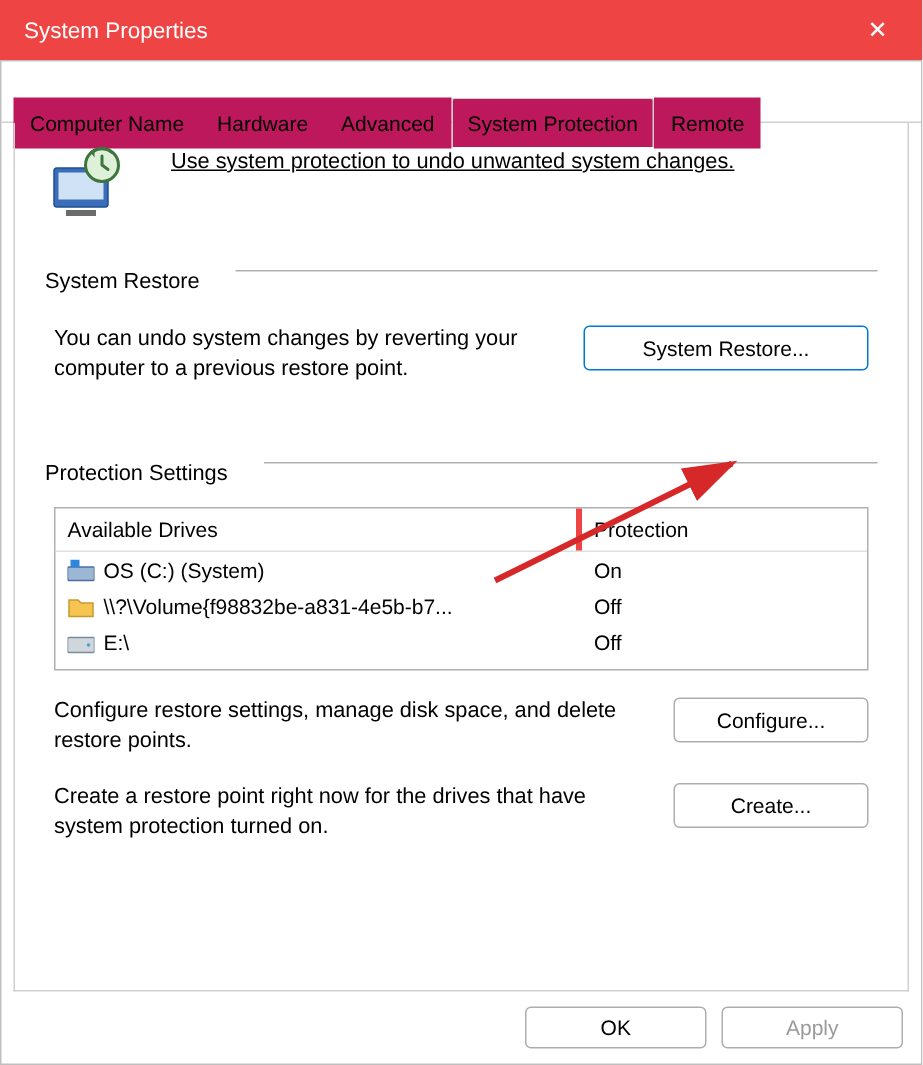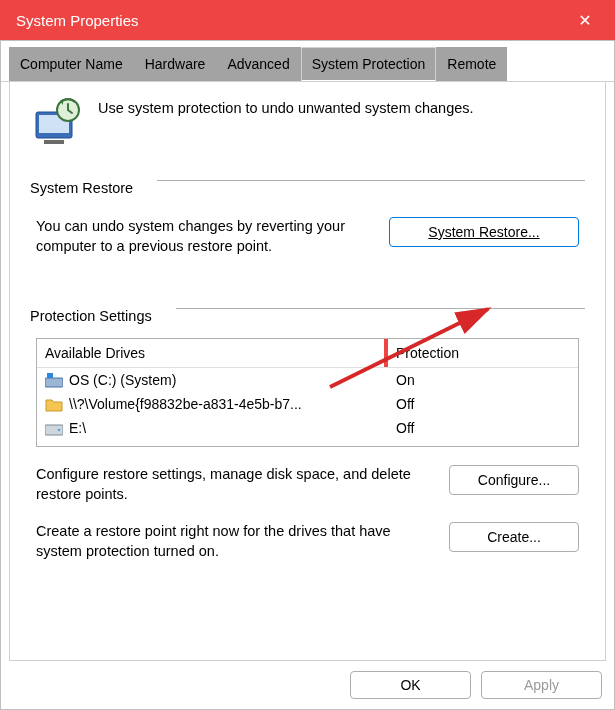--- a/index.html
+++ b/index.html
@@ -36,41 +36,42 @@
       padding: 6px 8px 0 8px;
       border-bottom: 1px solid #d0d0d0;
       gap: 0;
     }
     .tab {
       padding: 8px 10px;
       font-size: 14px;
       cursor: pointer;
       border: 1px solid transparent;
       position: relative;
-      top: 0;
-      background: #a3a3a3;
+      top: 18px;
+      background: #be185d;
     }
     .tab.active {
       border: 1px solid #d0d0d0;
       border-bottom: 1px solid #fff;
       border-radius: 2px 2px 0 0;
     }
     .tabpane {
       padding: 14px 20px 10px 20px;
       border: 1px solid #d0d0d0;
       margin: 0 8px;
       border-top: none;
       flex: 1;
       position: relative;
     }
     .intro-row {
       display: flex;
       align-items: flex-start;
-      gap: 14px;
+      gap: 30px;
       margin-bottom: 30px;
+      text-decoration: underline;
     }
     .intro-row .icon-wrap { width: 54px; height: 54px; flex-shrink:0; }
     .intro-row .intro-text { font-size: 14.5px; padding-top: 4px; }
     .group {
       margin-bottom: 22px;
     }
     .group-header {
       display: flex;
       gap: 24px;
       margin-bottom: 14px;
@@ -89,21 +90,21 @@
       background: #fff;
       border: 1px solid #adadad;
       border-radius: 4px;
       padding: 6px 0;
       width: 190px;
       text-align: center;
       font-size: 14px;
       cursor: pointer;
       font-family: inherit;
     }
-    .btn.primary { border: 1px solid #0078d4; text-decoration: underline; }
+    .btn.primary { border: 1px solid #0078d4; }
     .btn.disabled { color: #9a9a9a; }
     .drives-table {
       border: 1px solid #b0b0b0;
       margin: 0 6px;
     }
     .drives-header {
       display: flex;
       font-size: 14px;
       border-bottom: 1px solid #e0e0e0;
     }

